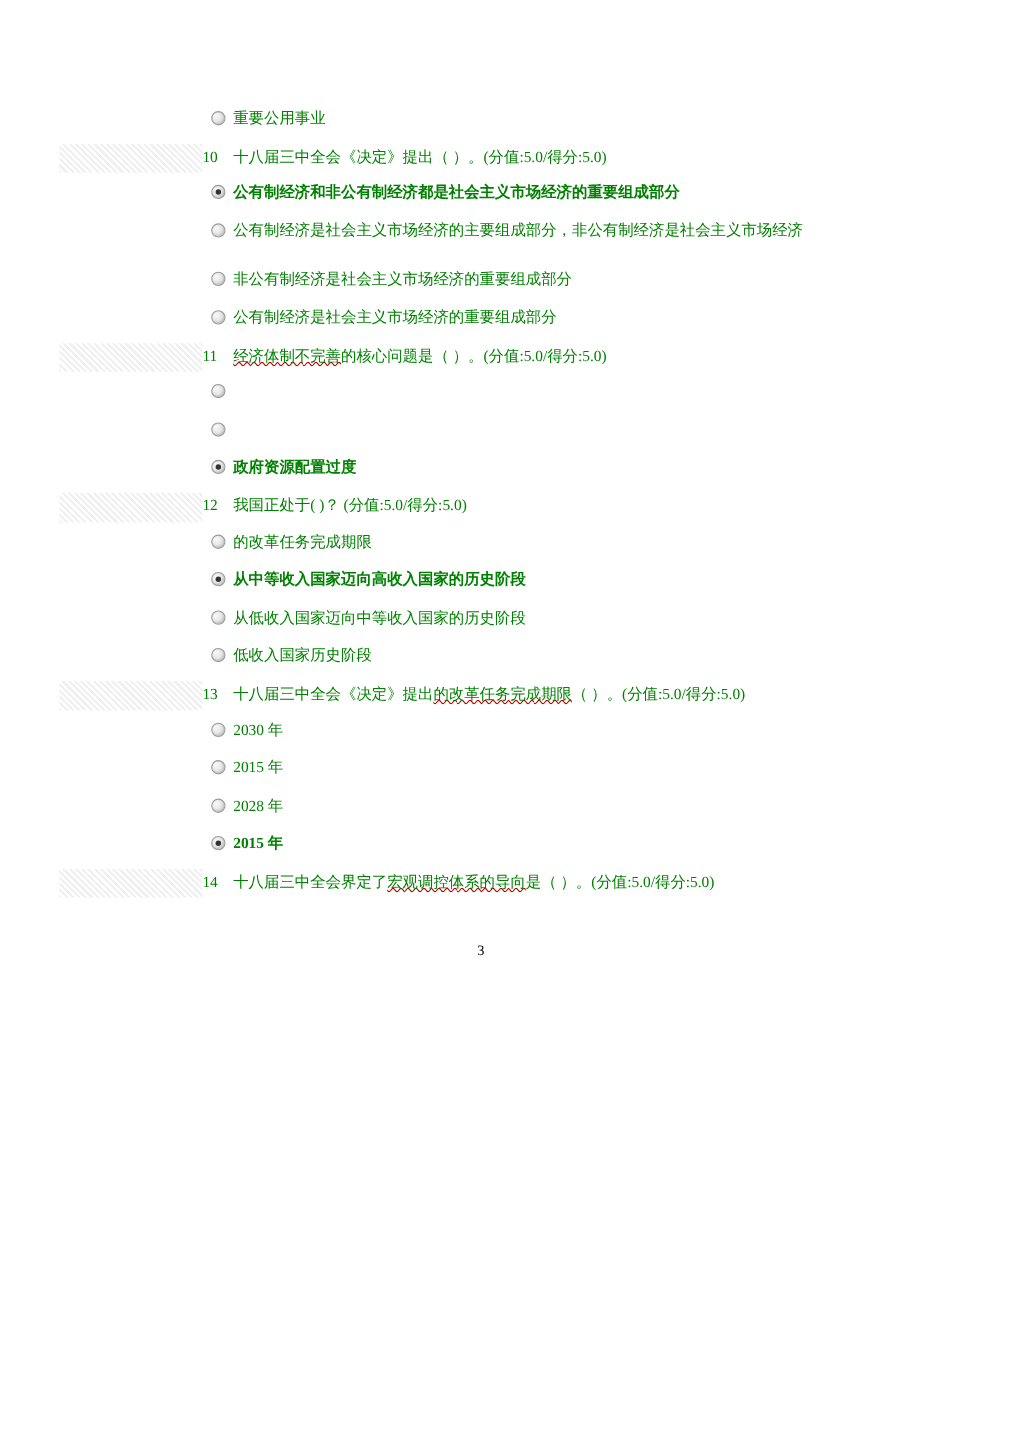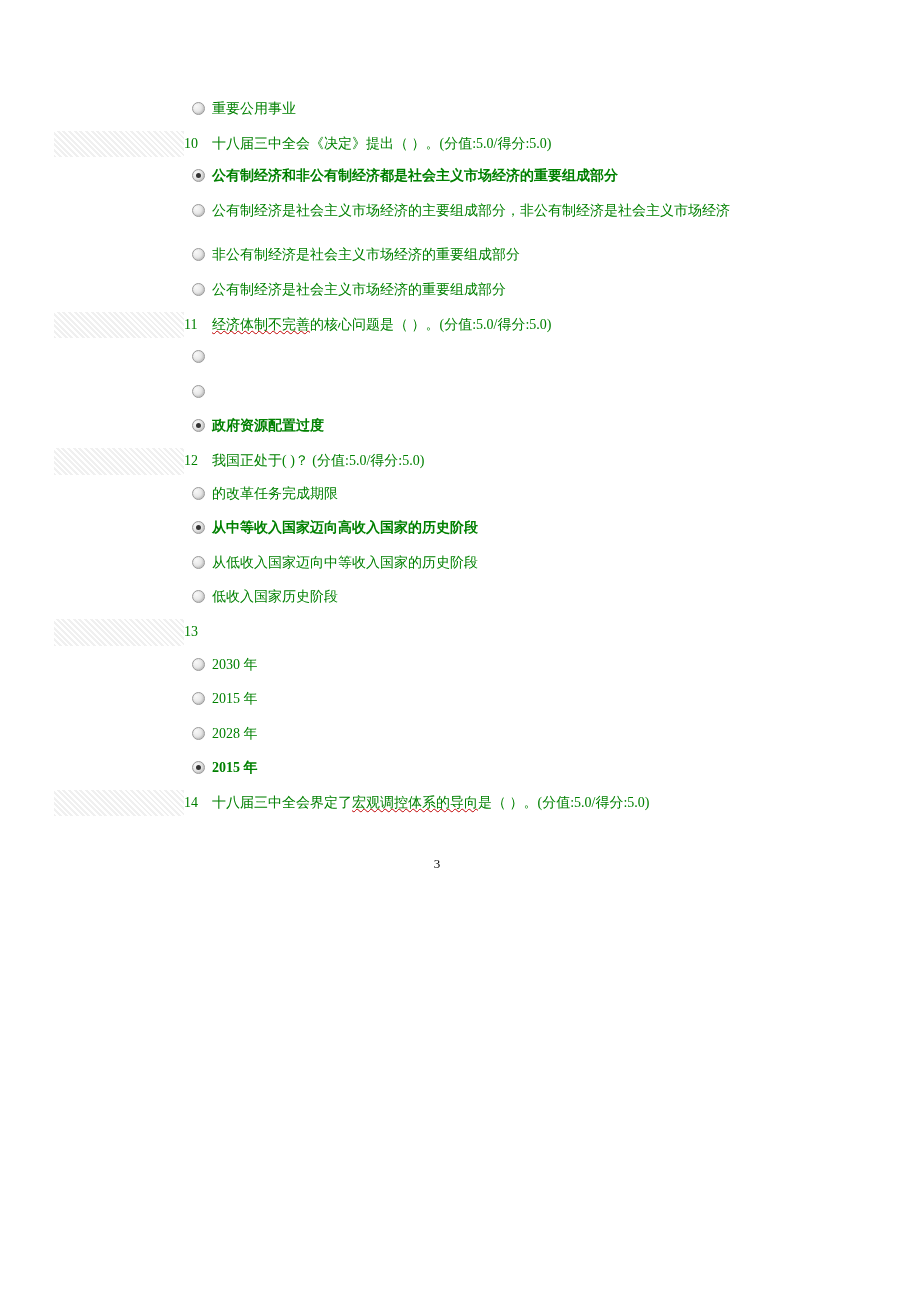--- a/index.html
+++ b/index.html
@@ -208,20 +208,23 @@
     <div class="left-pad"></div>
     <div class="radio-col">
       <span class="radio"></span>
     </div>
     <div class="opt-text">低收入国家历史阶段</div>
   </div>
 
   <div class="question-row">
     <div class="left-pad left-stripe"></div>
     <div class="qnum">13</div>
+    <div class="qtext">
+      <span>十八届三中全会《决定》提出</span><span class="wavy">的改革任务完成期限</span><span>（ ）。</span><span>(分值:5.0/得分:5.0)</span>
+    </div>
   </div>
   <div class="option-row">
     <div class="left-pad"></div>
     <div class="radio-col">
       <span class="radio"></span>
     </div>
     <div class="opt-text">2030 年</div>
   </div>
   <div class="option-row">
     <div class="left-pad"></div>

